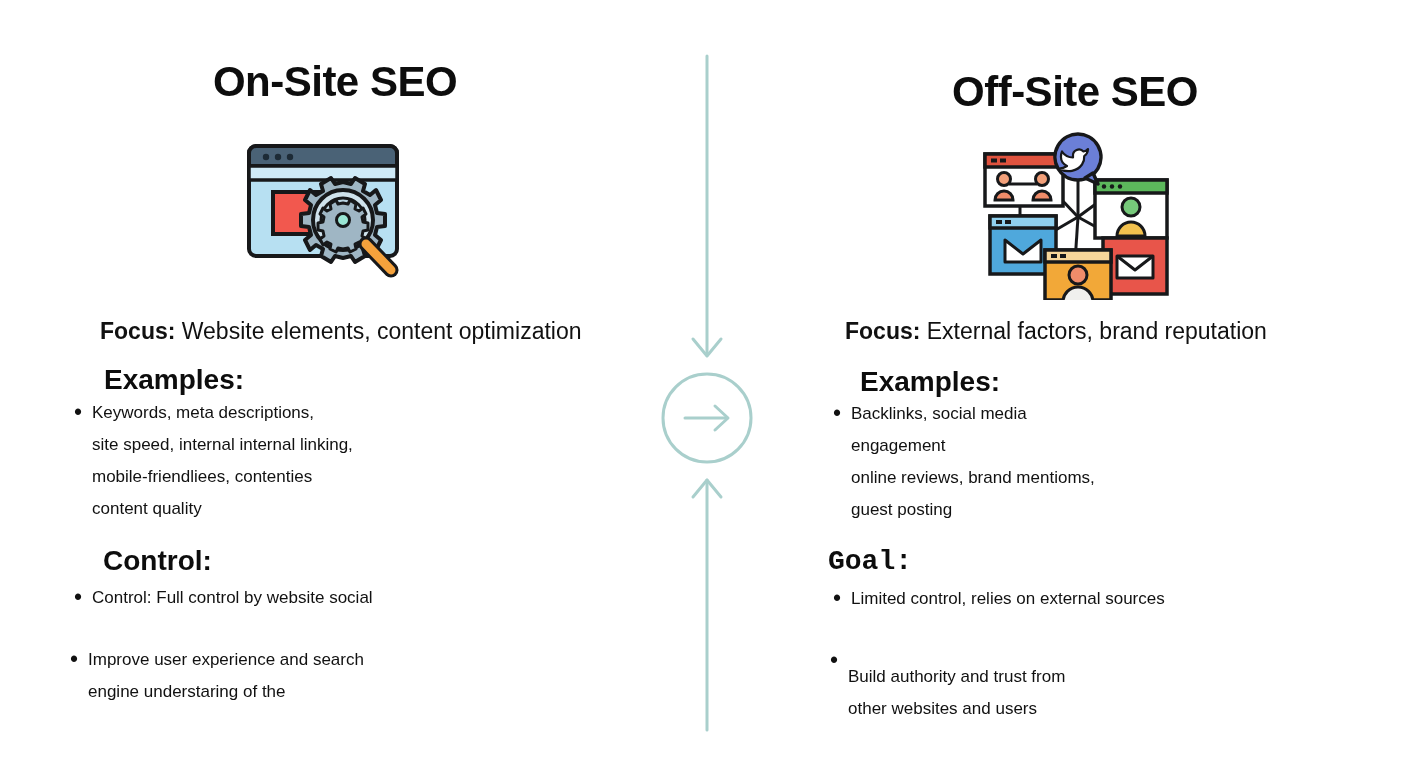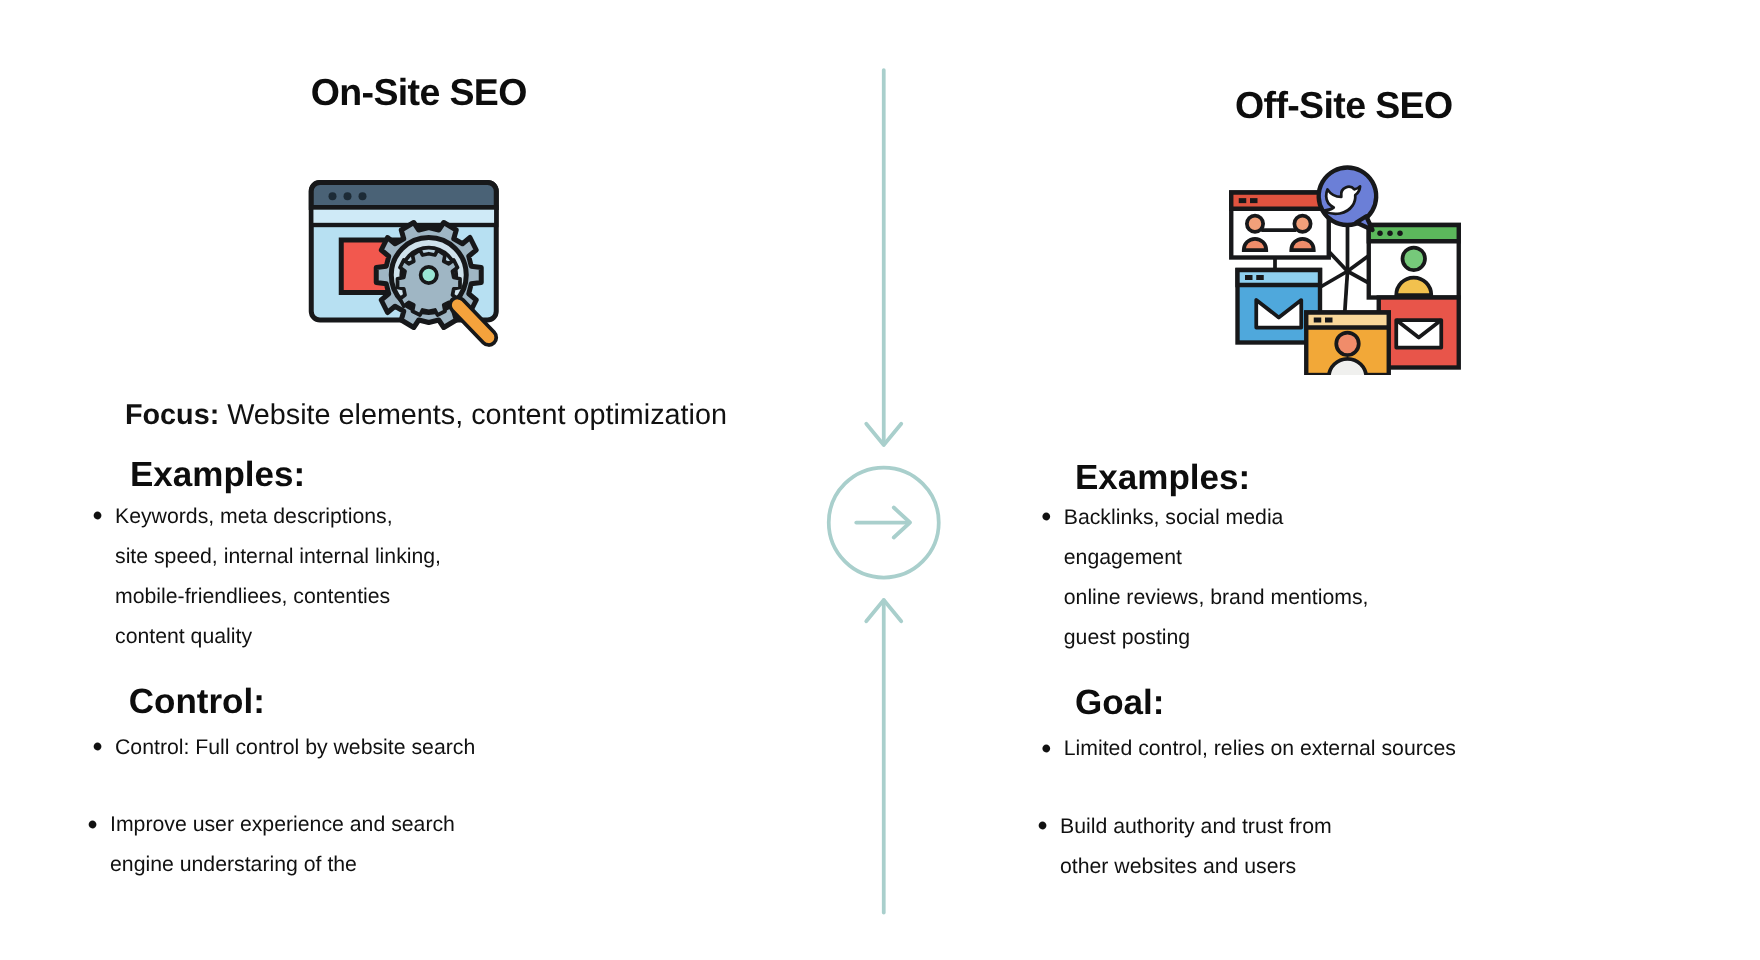--- a/index.html
+++ b/index.html
@@ -18,21 +18,21 @@
 
   .canvas {
     position: relative;
     width: 1408px;
     height: 768px;
   }
 
   
   .col-title {
     position: absolute;
-    font-size: 30px;
+    font-size: 42px;
     font-weight: bold;
     letter-spacing: -0.5px;
     color: #0d0d0d;
     text-align: center;
     white-space: nowrap;
   }
   #title-left  { left: 100px;  top: 58px;  width: 470px; }
   #title-right { left: 840px;  top: 68px;  width: 470px; }
 
   
@@ -57,21 +57,21 @@
   .section-head {
     position: absolute;
     font-size: 28px;
     font-weight: bold;
     color: #0d0d0d;
     white-space: nowrap;
   }
   #examples-left  { left: 104px; top: 364px; }
   #examples-right { left: 860px; top: 366px; }
   #control-left   { left: 103px; top: 545px; }
-  #goal-right     { left: 860px; top: 546px; }
+  #goal-right     { left: 828px; top: 546px; font-family: Liberation Mono, monospace; }
 
   .bullet-block {
     position: absolute;
     display: flex;
     align-items: flex-start;
   }
   .bullet-dot {
     font-size: 23px;
     line-height: 31px;
     width: 18px;
@@ -89,21 +89,21 @@
   #ex-bullet-left .bullet-text { line-height: 32px; }
   #ex-bullet-right  { left: 833px; top: 398px; }
   #ex-bullet-right .bullet-text { line-height: 32px; }
 
   #ctrl-bullet-left  { left: 74px;  top: 582px; }
   #ctrl-bullet-right { left: 833px; top: 583px; }
 
   #out-bullet-left  { left: 70px;  top: 644px; }
   #out-bullet-left .bullet-text { line-height: 32px; }
   #out-bullet-right { left: 830px; top: 645px; }
-  #out-bullet-right .bullet-text { line-height: 32px; }
+  #out-bullet-right .bullet-text { line-height: 32px; margin-top: 16px; }
 
   
   #center-connector {
     position: absolute;
     left: 657px;
     top: 50px;
     width: 100px;
     height: 690px;
   }
 </style>
@@ -161,21 +161,21 @@
     <span class="bullet-text">Keywords,          meta descriptions,
 site speed, internal internal linking,
 mobile-friendliees, contenties
 content quality</span>
   </div>
 
   <div class="section-head" id="control-left">Control:</div>
 
   <div class="bullet-block" id="ctrl-bullet-left">
     <span class="bullet-dot">•</span>
-    <span class="bullet-text">Control: Full control by website search</span>
+    <span class="bullet-text">Control: Full control by website social</span>
   </div>
 
   <div class="bullet-block" id="out-bullet-left">
     <span class="bullet-dot">•</span>
     <span class="bullet-text">Improve user experience and search
 engine understaring of the</span>
   </div>
 
   <div id="center-connector">
     <svg viewBox="0 0 100 690" width="100" height="690">
@@ -262,20 +262,24 @@
         <path d="M103 2 a23 23 0 1 1 -0.1 0 z" fill="#6b7fd7" stroke="#17181a" stroke-width="3.5"></path>
         <path d="M118 41 l5 11 l-13 -6 z" fill="#6b7fd7" stroke="#17181a" stroke-width="3.5" stroke-linejoin="round"></path>
         <path d="M113 17 a7 7 0 0 1 -4.5 2.5 a6 6 0 0 0 -10.5 4.5 v1.5
                  a13 13 0 0 1 -11 -6 s-4.5 10 5 14.5
                  a14 14 0 0 1 -8.5 2.5 c9 5 19 2.5 23.5 -4
                  a13 13 0 0 0 2.2 -8.4 a9 9 0 0 0 3.8 -6.6 z" fill="#ffffff" stroke="#17181a" stroke-width="2.2" stroke-linejoin="round"></path>
       </g>
     </svg>
   </div>
 
+  <div class="focus-line" id="focus-right">
+    <b>Focus:</b>
+    <span>External factors, brand reputation</span>
+  </div>
 
   <div class="section-head" id="examples-right">Examples:</div>
 
   <div class="bullet-block" id="ex-bullet-right">
     <span class="bullet-dot">•</span>
     <span class="bullet-text">Backlinks, social media
 engagement
 online reviews, brand mentioms,
 guest posting</span>
   </div>

